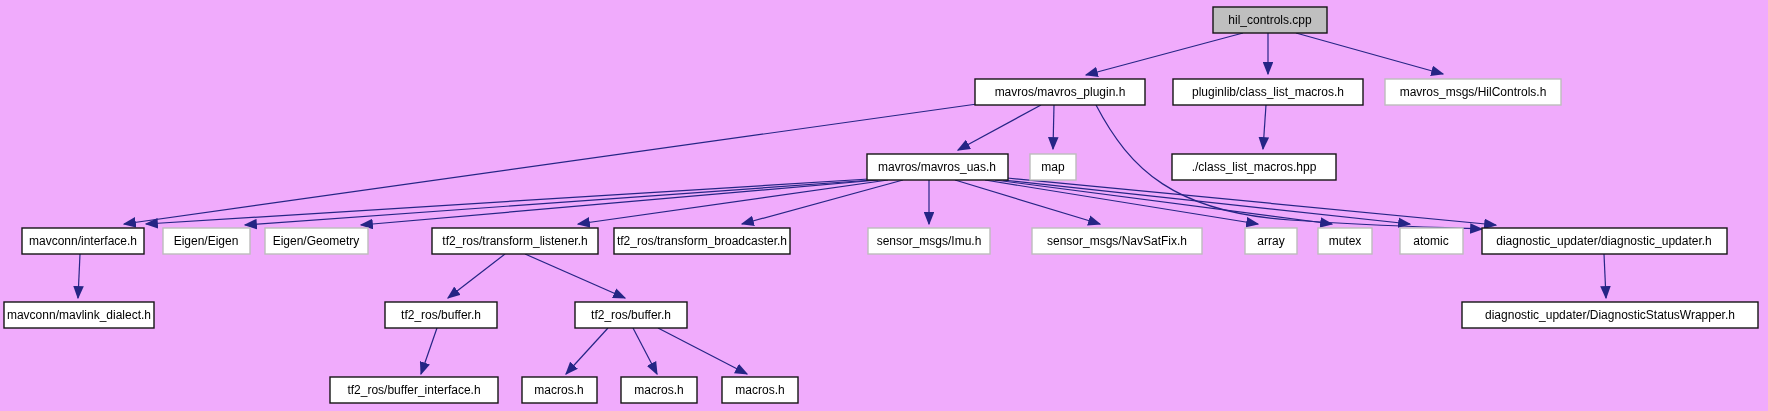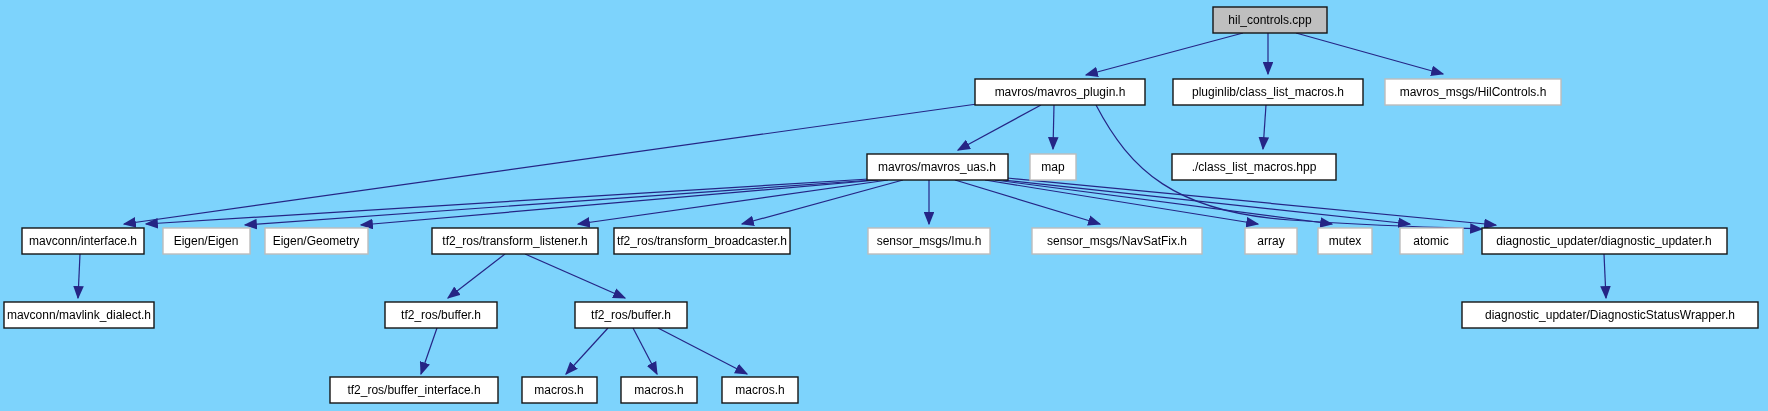--- a/index.html
+++ b/index.html
@@ -1,17 +1,17 @@
 <!DOCTYPE html>
 <html><head>
 <meta charset="utf-8">
 <style>
   html,body{margin:0;padding:0;background:#ffffff;}
   body{font-family:"Liberation Sans", sans-serif;}
-  .graph-wrap{position:relative;width:1768px;height:411px;background:#7dd3fc;overflow:hidden;}
+  .graph-wrap{position:relative;width:1768px;height:411px;background:#f0abfc;overflow:hidden;}
   svg{display:block;}
   .edge{stroke:#252585;stroke-width:1.2;fill:none;}
   .node-rect{fill:#ffffff;stroke:#141414;stroke-width:1.4;}
   .node-rect.ext{stroke:#bdbdbd;}
   .node-rect.root{fill:#bfbfbf;stroke:#141414;}
   .node-label{font-size:12px;fill:#000000;text-anchor:middle;font-family:"Liberation Sans",sans-serif;}
 </style>
 </head>
 <body>
 

